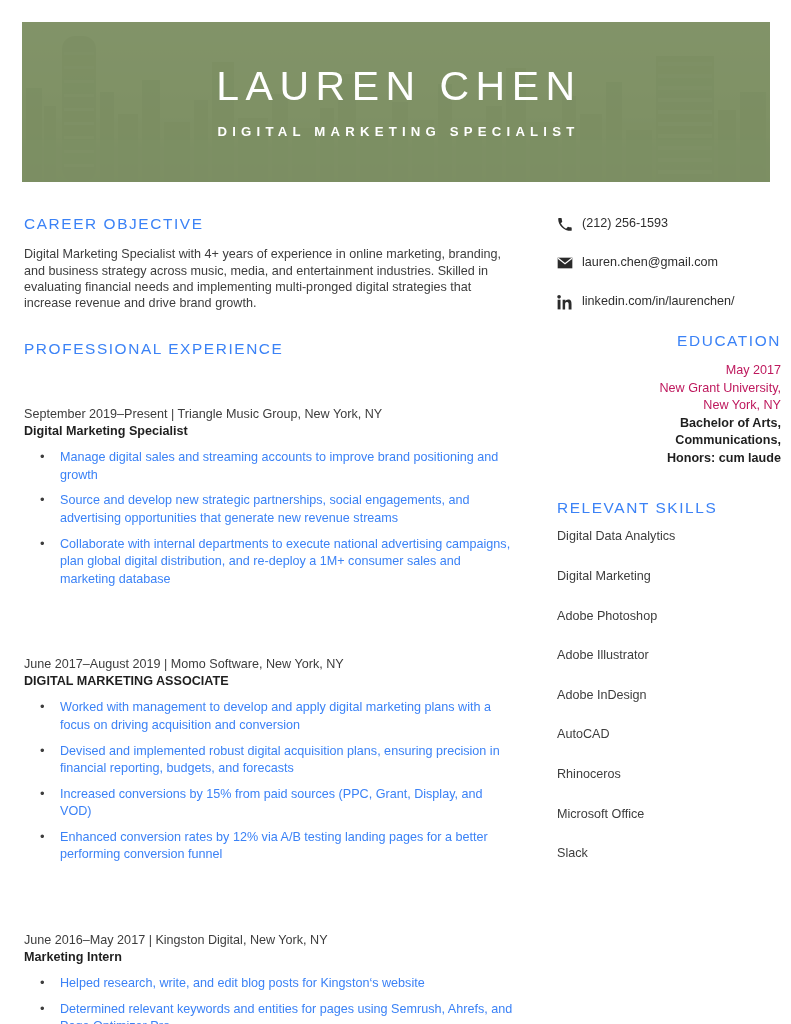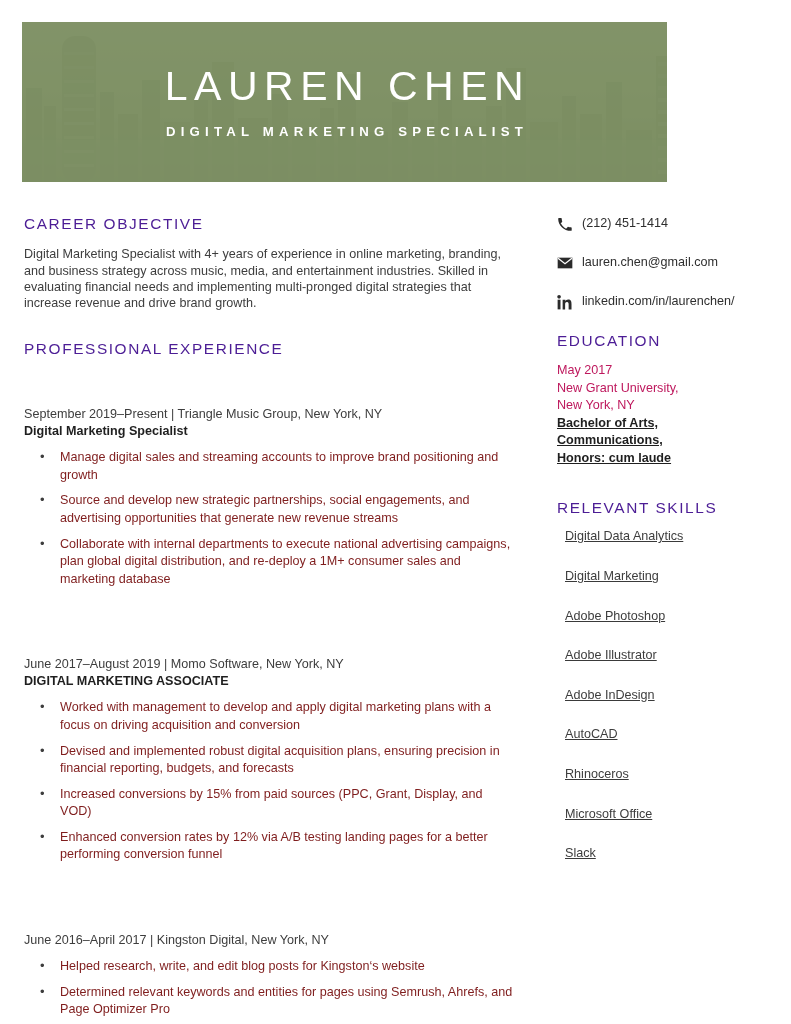--- a/index.html
+++ b/index.html
@@ -14,21 +14,21 @@
     color: #3a3a3a;
     position: relative;
     overflow: hidden;
   }
 
   
   .banner {
     position: absolute;
     left: 22px;
     top: 22px;
-    width: 645px;
+    width: 748px;
     height: 160px;
     overflow: hidden;
     background: #7f8f63;
   }
   .banner-photo {
     position: absolute;
     inset: 0;
     overflow: hidden;
   }
   .banner-photo svg {
@@ -83,21 +83,21 @@
     position: absolute;
     left: 557px;
     top: 215px;
     width: 224px;
   }
 
   .section-head {
     font-size: 15.4px;
     font-weight: normal;
     letter-spacing: 1.6px;
-    color: #4c1d95;
+    color: #3b82f6;
     margin: 0 0 12px 0;
     line-height: 1.2;
   }
   .left-col .section-head { margin-bottom: 13px; }
 
   .objective {
     font-size: 12.6px;
     line-height: 16.3px;
     color: #3d3d3d;
     margin: 0 0 0 0;
@@ -122,21 +122,21 @@
   ul.bullets {
     list-style: none;
     margin: 9px 0 0 0;
     padding: 0;
   }
   ul.bullets li {
     position: relative;
     padding-left: 36px;
     font-size: 12.6px;
     line-height: 17.6px;
-    color: #7f1d1d;
+    color: #3b82f6;
     margin-bottom: 8px;
   }
   ul.bullets li:before {
     content: "\2022";
     position: absolute;
     left: 16px;
     top: -1px;
     font-size: 13px;
     color: #3d3d3d;
   }
@@ -163,39 +163,37 @@
     color: #2b2b2b;
   }
   .contact-icon svg { display: block; }
   .contact-text {
     font-size: 12.6px;
     color: #2e2e2e;
     line-height: 1.2;
   }
 
   
-  .edu-wrap { margin-top: 18px; }
+  .edu-wrap { margin-top: 18px; text-align: right; }
   .edu-line {
     font-size: 12.6px;
     line-height: 17.4px;
     color: #be185d;
   }
   .edu-line.bold {
     font-weight: bold;
     color: #1f1f1f;
-    text-decoration: underline;
   }
 
   
   .skills-wrap { margin-top: 32px; }
   .skills-list {
     list-style: none;
-    margin: 8px;
+    margin: 0;
     padding: 0;
-    text-decoration: underline;
   }
   .skills-list li {
     font-size: 12.6px;
     color: #3d3d3d;
     line-height: 1.2;
     margin-bottom: 24.5px;
   }
 </style>
 </head>
 <body>
@@ -300,39 +298,40 @@
         <div class="job-title">DIGITAL MARKETING ASSOCIATE</div>
         <ul class="bullets">
           <li>Worked with management to develop and apply digital marketing plans with a focus on driving acquisition and conversion</li>
           <li>Devised and implemented robust digital acquisition plans, ensuring precision in financial reporting, budgets, and forecasts</li>
           <li>Increased conversions by 15% from paid sources (PPC, Grant, Display, and VOD)</li>
           <li>Enhanced conversion rates by 12% via A/B testing landing pages for a better performing conversion funnel</li>
         </ul>
       </div>
       <div class="job-spacer"></div>
       <div class="job">
-        <div class="job-meta">June 2016–April 2017 | Kingston Digital, New York, NY</div>
+        <div class="job-meta">June 2016–May 2017 | Kingston Digital, New York, NY</div>
+        <div class="job-title">Marketing Intern</div>
         <ul class="bullets">
           <li>Helped research, write, and edit blog posts for Kingston‘s website</li>
           <li>Determined relevant keywords and entities for pages using Semrush, Ahrefs, and Page Optimizer Pro</li>
         </ul>
       </div>
     </div>
 </div>
 
 <div class="right-col">
 
   <ul class="contact-list" id="contact-container">
       <li class="contact-row">
         <span class="contact-icon">
           <svg width="15" height="15" viewBox="0 0 24 24" fill="currentColor">
             <path d="M6.6 10.8c1.7 3.4 4.5 6.1 7.9 7.9l2.6-2.6c.3-.3.8-.4 1.2-.3 1.3.4 2.7.7 4.1.7.6 0 1.1.5 1.1 1.1V21c0 .6-.5 1.1-1.1 1.1C10.7 22.1 1.9 13.3 1.9 2.6 1.9 2 2.4 1.5 3 1.5h3.5c.6 0 1.1.5 1.1 1.1 0 1.4.2 2.8.7 4.1.1.4 0 .9-.3 1.2l-2.4 2.9z"></path>
           </svg>
         </span>
-        <span class="contact-text">(212) 451-1414</span>
+        <span class="contact-text">(212) 256-1593</span>
       </li>
       <li class="contact-row">
         <span class="contact-icon">
           <svg width="16" height="12" viewBox="0 0 24 18" fill="currentColor">
             <path d="M1 1h22v16H1z" fill="currentColor"></path>
             <path d="M1.6 1.8L12 10 22.4 1.8" stroke="#ffffff" stroke-width="1.9" fill="none"></path>
           </svg>
         </span>
         <span class="contact-text">lauren.chen@gmail.com</span>
       </li>

